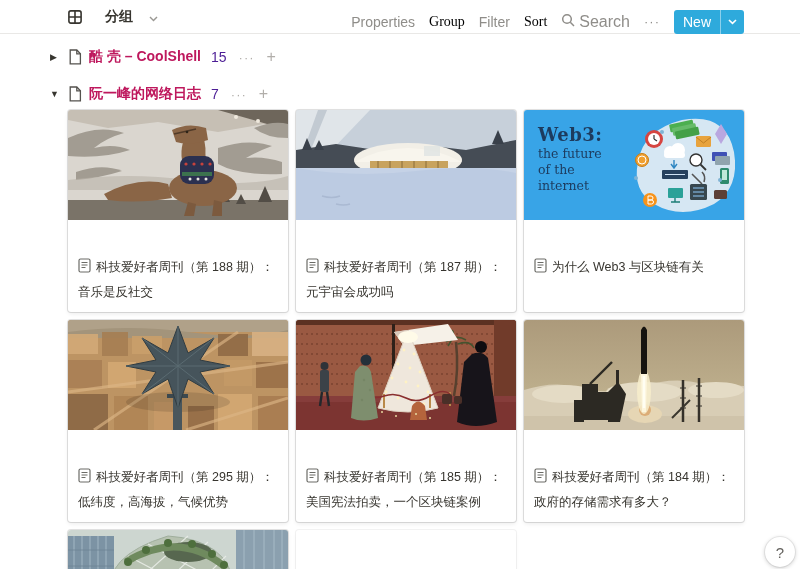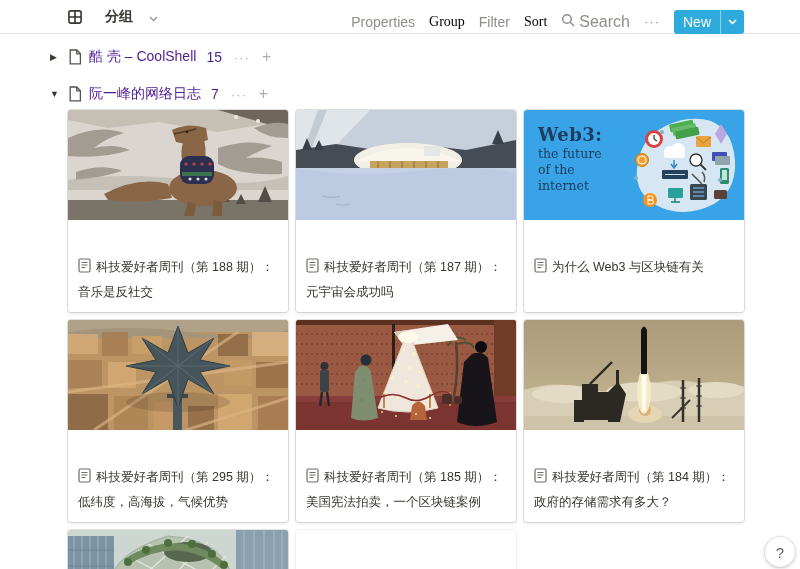--- a/index.html
+++ b/index.html
@@ -25,21 +25,21 @@
   .new-btn{display:flex;align-items:stretch;background:#2eaadc;border-radius:3px;color:#fff;height:24px;overflow:hidden;cursor:pointer;}
   .new-label{padding:0 9px;font-size:14px;line-height:24px;font-weight:500;}
   .new-divider{width:1px;background:rgba(255,255,255,.45);}
   .new-chevron{display:flex;align-items:center;padding:0 7px;}
 
   
   main{padding:0 56px 0 68px;}
   .group-header{display:flex;align-items:center;font-size:14px;height:18px;}
   .g-toggle{width:18px;margin-left:-18px;font-size:9px;color:#37352f;cursor:pointer;text-align:left;}
   .g-icon{display:flex;margin-right:7px;}
-  .g-title{font-weight:400;color:#4c1d95;}
+  .g-title{font-weight:700;color:#be185d;}
   .g-count{color:#4c1d95;margin-left:10px;}
   .g-more{color:#b1aeaa;margin-left:12px;letter-spacing:1px;font-size:13px;cursor:pointer;}
   .g-plus{color:#b1aeaa;margin-left:12px;font-size:16px;line-height:14px;cursor:pointer;}
   #group-coolshell{margin-top:14px;}
   #group-ruanyifeng{margin-top:19px;}
 
   
   .grid{margin-top:7px;display:grid;grid-template-columns:repeat(3,220px);gap:8px;}
   .card{
     background:#fff;border-radius:3px;overflow:hidden;cursor:pointer;

